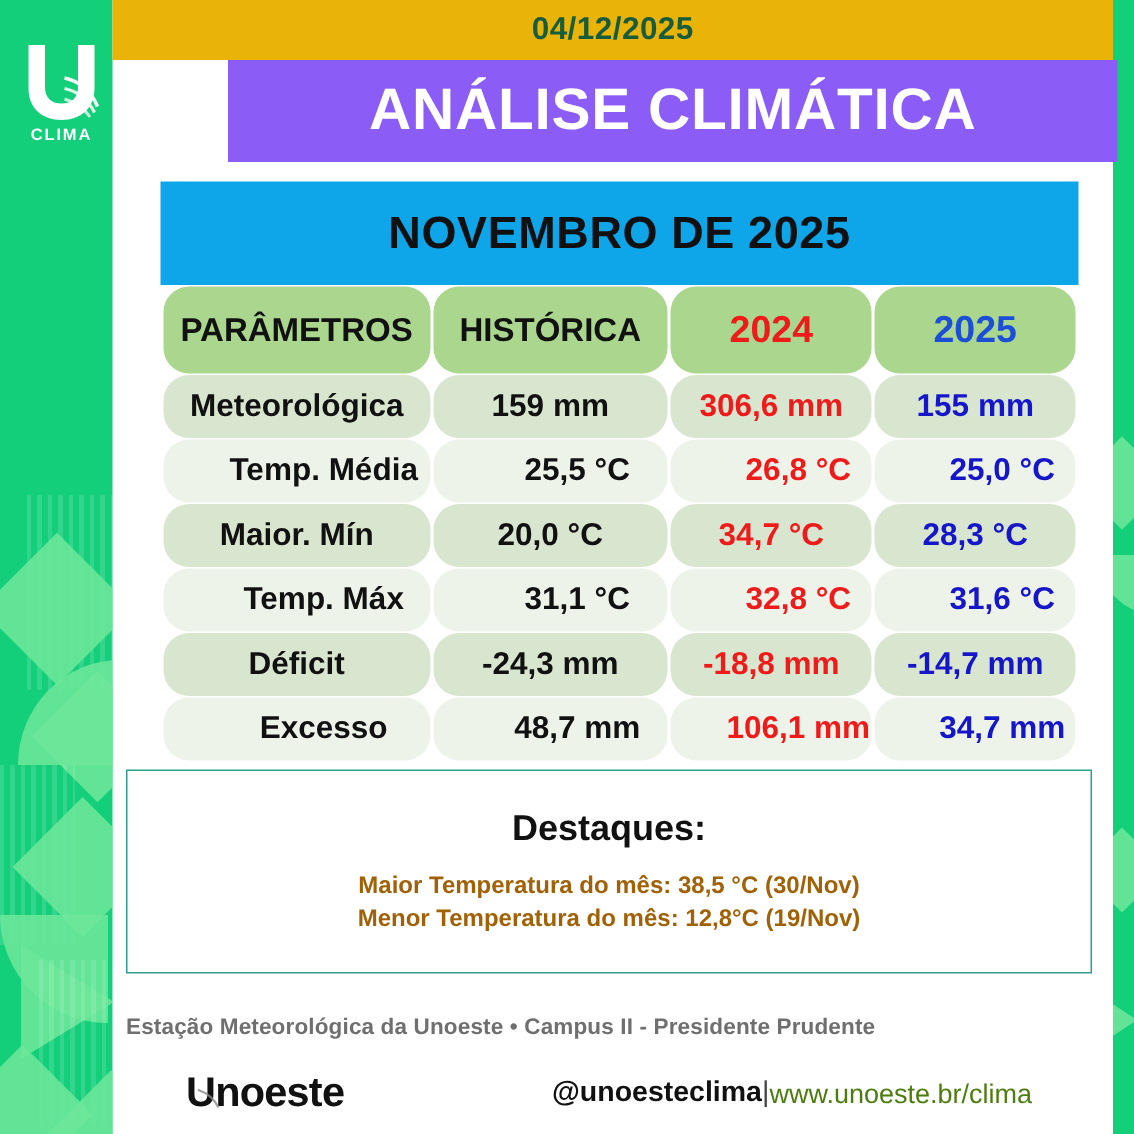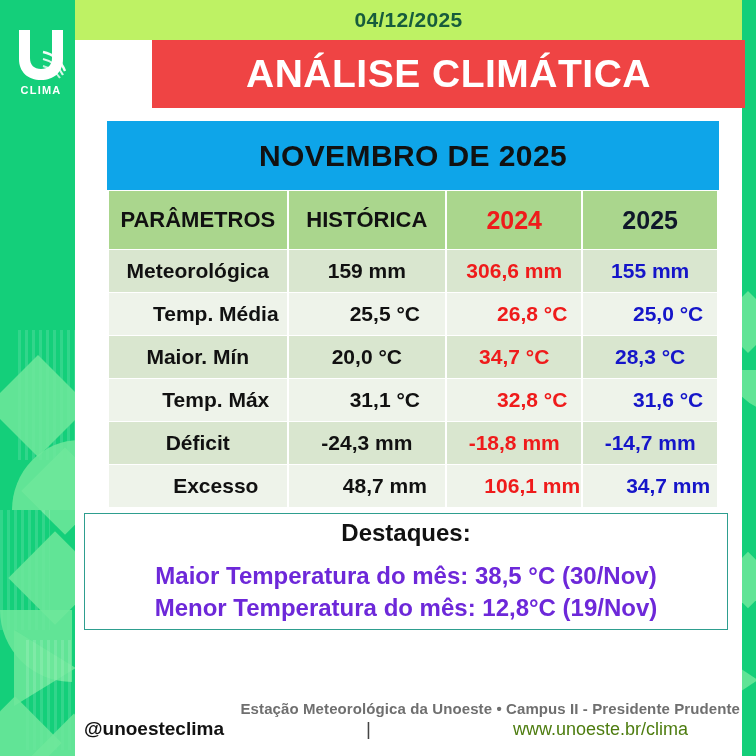--- a/index.html
+++ b/index.html
@@ -39,29 +39,29 @@
   .stripes {
     position: absolute;
     background: repeating-linear-gradient(90deg,
                 rgba(255,255,255,.13) 0 3px, transparent 3px 7px);
   }
 
   
   .date-bar {
     position: absolute; top: 0; left: 75px; right: 14px;
     height: 40px; display: flex; align-items: center; justify-content: center;
-    background: #bef264; z-index: 2;
+    background: #eab308; z-index: 2;
   }
   .date-text {
     font-size: 21px; font-weight: 700; color: #175c3c; letter-spacing: .3px;
   }
 
   .title-bar {
     position: absolute; top: 40px; left: 152px; right: 11px;
-    height: 68px; background: #ef4444;
+    height: 68px; background: #8b5cf6;
     display: flex; align-items: center; justify-content: center; z-index: 2;
   }
   .title-text {
     color: #ffffff; font-size: 39px; font-weight: 700; letter-spacing: .5px;
   }
 
   
   .logo-clima {
     position: absolute; top: 28px; left: 10px; width: 62px; height: 80px;
     z-index: 4; display: flex; flex-direction: column;
@@ -81,64 +81,64 @@
   }
   .month-text { font-size: 30px; font-weight: 700; color: #111; letter-spacing: .4px; }
 
   
   .table-wrap {
     position: absolute; top: 190px; left: 107px; width: 612px; z-index: 2;
   }
   table.clima { width: 100%; border-collapse: separate; border-spacing: 2px 1px; }
   table.clima th, table.clima td {
     text-align: center; padding: 0; height: 42px; vertical-align: middle;
-    font-size: 21px; font-weight: 700; color: #111;
+    font-size: 21px; font-weight: 700; color: #111; border-radius: 17px;
   }
   table.clima thead th { background: #aad68d; height: 58px; font-size: 22px; }
   table.clima thead th.y2024 { color: #ef1b1b; font-size: 25px; }
-  table.clima thead th.y2025 { color: #0f172a; font-size: 25px; margin-top: 12px; }
+  table.clima thead th.y2025 { color: #1d4ed8; font-size: 25px; margin-top: 12px; }
   table.clima tbody tr.odd  td { background: #d9e6cf; }
   table.clima tbody tr.even td { background: #eef3ea; padding-left: 36px; }
   table.clima td.c2024 { color: #ef1b1b; }
   table.clima td.c2025 { color: #1515c9; }
   table.clima col.p  { width: 29.5%; }
   table.clima col.h  { width: 26%; }
   table.clima col.a  { width: 22.3%; }
   table.clima col.b  { width: 22.2%; }
 
   
   .destaques {
-    position: absolute; top: 513px; left: 84px; width: 644px; height: 117px;
+    position: absolute; top: 513px; left: 84px; width: 644px; height: 136px;
     border: 1.5px solid #2e9e8f; background: #ffffff; z-index: 2;
     display: flex; flex-direction: column; align-items: center; justify-content: center;
   }
   .destaques .head {
     font-size: 24px; font-weight: 700; color: #111; margin-bottom: 13px;
   }
   .destaques .line {
-    font-size: 24px; font-weight: 700; color: #6d28d9; line-height: 1.32;
+    font-size: 16px; font-weight: 700; color: #a16207; line-height: 1.32;
   }
 
   
   .footer-station {
-    position: absolute; top: 676px; left: 96px; width: 644px;
-    text-align: right; z-index: 2;
-    font-size: 15px; font-weight: 700; color: #6f6f6f; letter-spacing: .1px; margin-top: 24px;
+    position: absolute; top: 676px; left: 84px; width: 644px;
+    text-align: left; z-index: 2;
+    font-size: 15px; font-weight: 700; color: #6f6f6f; letter-spacing: .1px;
   }
   .footer-row {
     position: absolute; top: 706px; left: 84px; width: 644px; height: 46px;
     display: flex; align-items: center; z-index: 2;
   }
   .unoeste-logo {
     width: 150px; margin-left: 40px; display: flex; align-items: center;
   }
   .unoeste-logo svg { width: 148px; height: 36px; }
   .footer-links {
-    flex: 1; display: flex; align-items: center; justify-content: space-between;
-    gap: 10px; margin-right: 40px;
+    flex: 1; display: flex; align-items: center; justify-content: flex-end;
+    gap: 0; margin-right: 40px;
   }
   .footer-links .handle { font-size: 19px; font-weight: 700; color: #111; }
   .footer-links .sep    { font-size: 19px; color: #444; }
   .footer-links .site   { font-size: 18px; font-weight: 400; color: #4d7c0f; }
 </style>
 </head>
 <body>
 
 <div class="side-strip left">
   <div class="stripes" style="left:18px; top:330px; width:58px; height:130px;"></div>
@@ -242,18 +242,24 @@
 
 <div class="destaques">
   <div class="head">Destaques:</div>
   <div class="line">Maior Temperatura do mês:  38,5 °C (30/Nov)</div>
   <div class="line">Menor Temperatura do mês: 12,8°C (19/Nov)</div>
 </div>
 
 <div class="footer-station">Estação Meteorológica da Unoeste • Campus II - Presidente Prudente</div>
 
 <div class="footer-row">
+  <div class="unoeste-logo">
+    <svg viewBox="0 0 300 70">
+      <text x="0" y="52" font-family="'Liberation Sans', sans-serif" font-size="56" font-weight="700" fill="#111" letter-spacing="-1">Unoeste</text>
+      <path d="M16 30 C28 34 38 42 44 54" stroke="#888" stroke-width="3" fill="none" opacity=".8"></path>
+    </svg>
+  </div>
   <div class="footer-links">
     <span class="handle">@unoesteclima</span>
     <span class="sep">|</span>
     <span class="site">www.unoeste.br/clima</span>
   </div>
 </div>
 
 </body></html>

